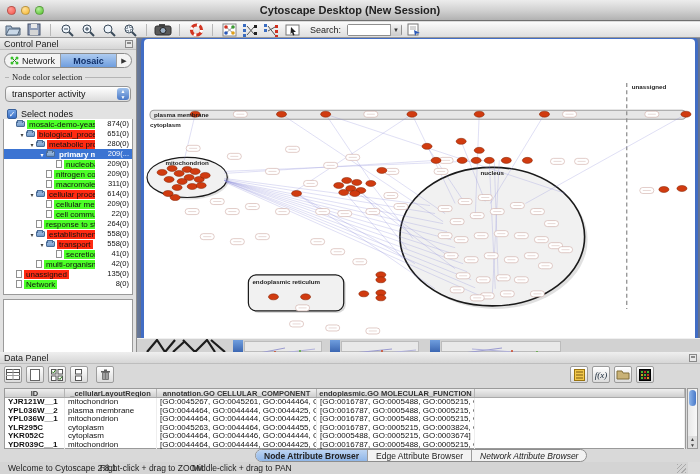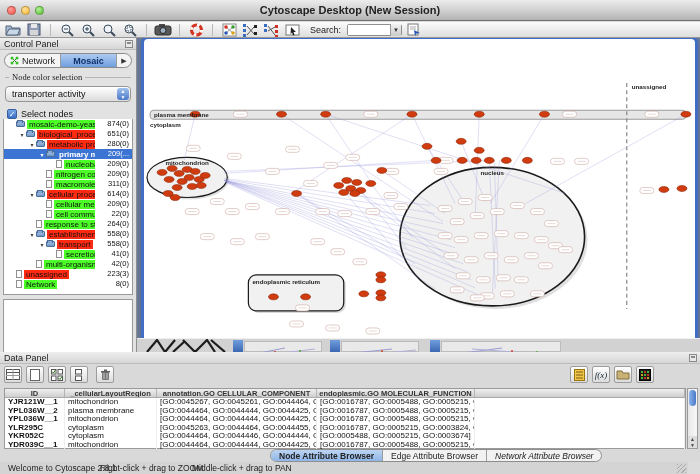--- a/index.html
+++ b/index.html
@@ -91,21 +91,21 @@
   .dp-row>div{border-right:1px solid #eee;overflow:hidden;white-space:nowrap;padding-left:3px;}
   .c0{width:60px;font-weight:bold;}
   .c1{width:92px;}
   .c2{width:160px;}
   .c3{width:158px;}
   .cf{flex:1;}
   .dp-hrow .c0,.dp-hrow .c1,.dp-hrow .c2,.dp-hrow .c3{font-weight:bold;padding-left:0;text-decoration:underline;}
   .dp-scroll{position:absolute;right:2px;top:36px;width:11px;height:61px;border:1px solid #9a9a9a;background:linear-gradient(90deg,#e8e8e8,#f8f8f8);}
   .dp-thumb{position:absolute;left:1px;top:1px;width:7px;height:16px;border-radius:4px;background:linear-gradient(90deg,#8cb4ea,#4878c8);}
   .dp-sarrows{position:absolute;left:0;bottom:0;width:100%;font-size:5px;line-height:6px;text-align:center;color:#444;background:#ddd;}
-  .dp-tabs{position:absolute;left:270px;top:97px;display:flex;height:13px;border:1px solid #8e8e8e;border-radius:7px;overflow:hidden;background:#f2f2f2;font-size:8.5px;}
+  .dp-tabs{position:absolute;left:255px;top:97px;display:flex;height:13px;border:1px solid #8e8e8e;border-radius:7px;overflow:hidden;background:#f2f2f2;font-size:8.5px;}
   .dp-tab{display:flex;align-items:center;padding:0 8px;border-right:1px solid #9c9c9c;color:#222;cursor:pointer;white-space:nowrap;}
   .dp-tab:last-child{border-right:0;font-style:italic;}
   .dp-tab.active{background:linear-gradient(#bcd4f2,#8fb6e8);font-weight:bold;}
   
   .statusbar{position:absolute;left:0;top:462px;width:688px;height:12px;background:#d4d4d4;font-size:8.5px;color:#222;}
   .st1{position:absolute;left:8px;top:1px;}
   .st2{position:absolute;left:100px;top:1px;}
   .st3{position:absolute;left:192px;top:1px;}
   .grip{position:absolute;right:2px;top:2px;width:9px;height:9px;
      background:repeating-linear-gradient(135deg,#aaa 0 1px,transparent 1px 3px);}
@@ -383,21 +383,21 @@
           <span class="tri"></span>
           <span class="file"></span>
           <span class="tlab green">multi-organism pro</span>
           <span class="tnum">42(0)</span>
         </div>
         <div class="trow">
           <span style="flex:0 0 4px"></span>
           <span class="tri"></span>
           <span class="file"></span>
           <span class="tlab red">unassigned</span>
-          <span class="tnum">223(3)</span>
+          <span class="tnum">135(0)</span>
         </div>
         <div class="trow">
           <span style="flex:0 0 4px"></span>
           <span class="tri"></span>
           <span class="file"></span>
           <span class="tlab green">Network</span>
           <span class="tnum">8(0)</span>
         </div>
       </div>
     <div class="overviewbox"></div>

